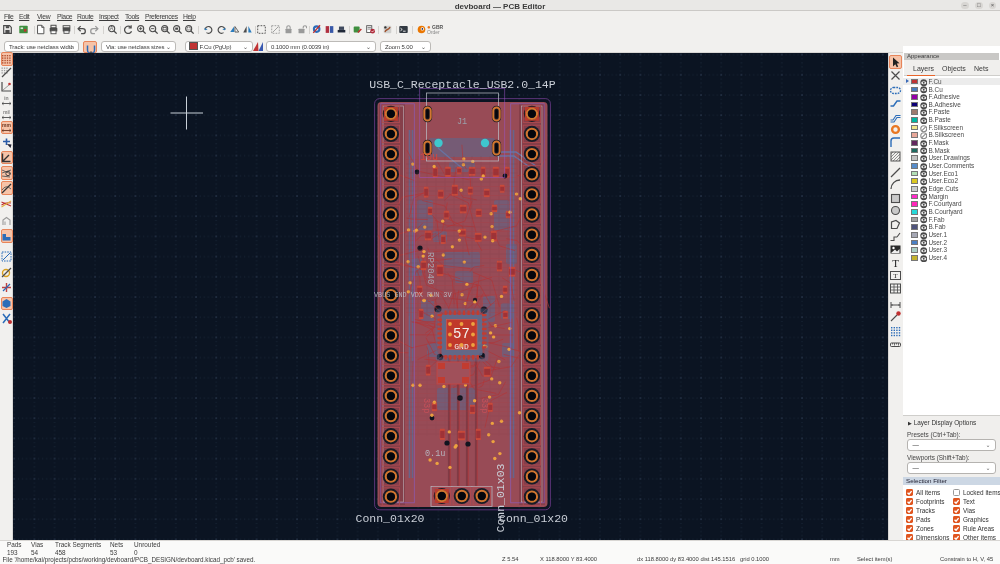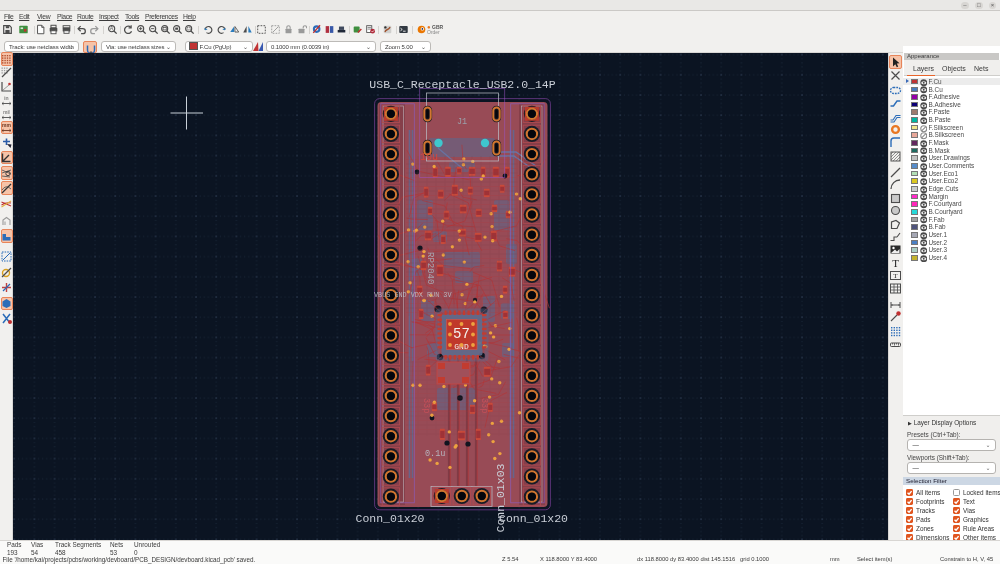--- a/index.html
+++ b/index.html
@@ -1,14 +1,15 @@
 <!DOCTYPE html>
 <html><head><meta charset="utf-8"><style>html,body{margin:0;padding:0;width:1000px;height:564px;overflow:hidden;background:#efeeec}*{box-sizing:content-box}.t{font-family:"Liberation Sans",sans-serif;position:absolute;white-space:nowrap}</style></head><body>
 <div style="position:relative;width:1000px;height:564px">
     <div style="position:absolute;left:0;top:0;width:1000px;height:11px;background:#e9e8e6;border-bottom:1px solid #cbc9c6;box-sizing:border-box"></div>
+    <div class="t" style="left:0;top:1.5px;width:1000px;text-align:center;font-size:8px;font-weight:bold;color:#3a3a3a">devboard — PCB Editor</div>
     <div style="position:absolute;left:961.2px;top:1.6px;width:7.6px;height:7.6px;border-radius:50%;background:#d8d6d3;color:#555;font-size:6px;line-height:7.6px;text-align:center;font-family:'Liberation Sans',sans-serif">–</div>
     <div style="position:absolute;left:975.0px;top:1.6px;width:7.6px;height:7.6px;border-radius:50%;background:#d8d6d3;color:#555;font-size:6px;line-height:7.6px;text-align:center;font-family:'Liberation Sans',sans-serif">□</div>
     <div style="position:absolute;left:988.8px;top:1.6px;width:7.6px;height:7.6px;border-radius:50%;background:#d8d6d3;color:#555;font-size:6px;line-height:7.6px;text-align:center;font-family:'Liberation Sans',sans-serif">×</div>
     <div style="position:absolute;left:0;top:11px;width:1000px;height:12px;background:#f1f0ee"></div>
     <div class="t" style="left:4px;top:13px;font-size:6.8px;letter-spacing:-0.35px;color:#3a3a3a;text-decoration:underline;text-underline-offset:1px;text-decoration-thickness:0.5px">File</div>
     <div class="t" style="left:19px;top:13px;font-size:6.8px;letter-spacing:-0.35px;color:#3a3a3a;text-decoration:underline;text-underline-offset:1px;text-decoration-thickness:0.5px">Edit</div>
     <div class="t" style="left:37px;top:13px;font-size:6.8px;letter-spacing:-0.35px;color:#3a3a3a;text-decoration:underline;text-underline-offset:1px;text-decoration-thickness:0.5px">View</div>
     <div class="t" style="left:57px;top:13px;font-size:6.8px;letter-spacing:-0.35px;color:#3a3a3a;text-decoration:underline;text-underline-offset:1px;text-decoration-thickness:0.5px">Place</div>
     <div class="t" style="left:77px;top:13px;font-size:6.8px;letter-spacing:-0.35px;color:#3a3a3a;text-decoration:underline;text-underline-offset:1px;text-decoration-thickness:0.5px">Route</div>
     <div class="t" style="left:99px;top:13px;font-size:6.8px;letter-spacing:-0.35px;color:#3a3a3a;text-decoration:underline;text-underline-offset:1px;text-decoration-thickness:0.5px">Inspect</div>

